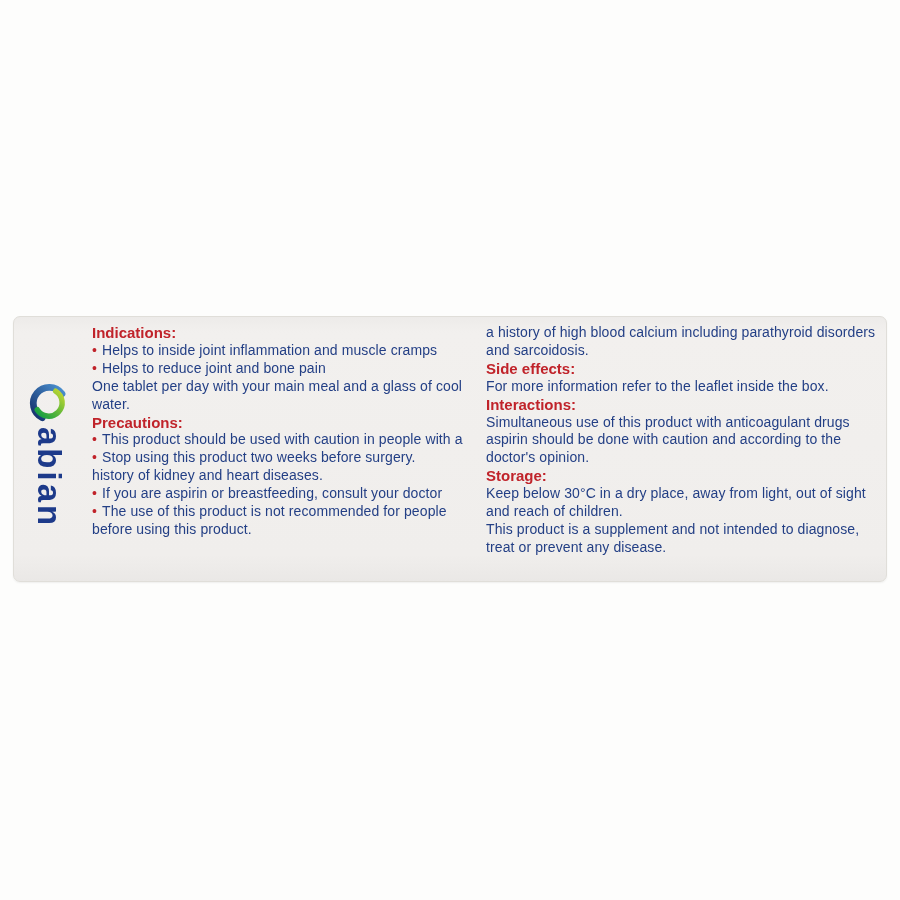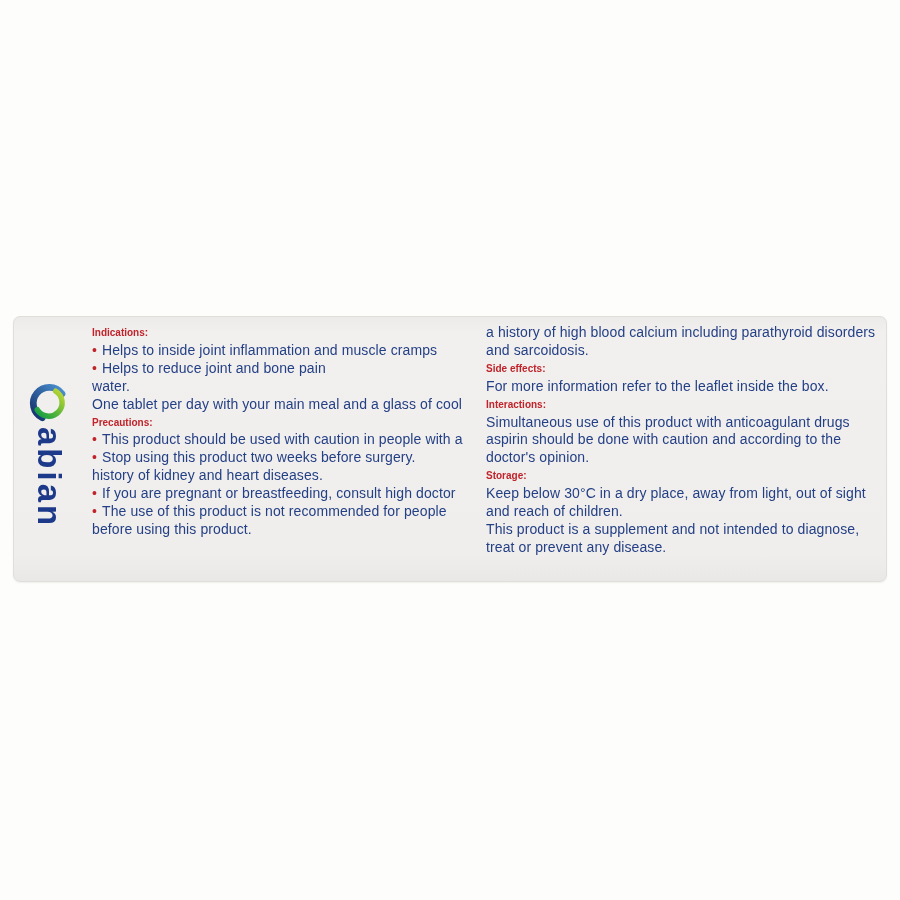--- a/index.html
+++ b/index.html
@@ -14,21 +14,21 @@
     border:1px solid #e0ded9;
     box-shadow:0 1px 2px rgba(0,0,0,0.06);
   }
   .col{
     position:absolute;font-size:14px;line-height:17.9px;color:#233f85;
     letter-spacing:0.1px;
   }
   .col-left{left:92px;top:324px;width:392px;}
   .col-right{left:486px;top:324px;width:398px;}
   .line{white-space:nowrap;}
-  .heading{color:#c0232a;font-weight:bold;font-size:10px;letter-spacing:0;}
+  .heading{color:#c0232a;font-weight:bold;font-size:15px;letter-spacing:0;}
   .bullet{color:#c0232a;margin-right:5px;font-size:14px;}
   .logo-icon{position:absolute;left:28px;top:382px;}
   .brand{
     position:absolute;left:68px;top:427px;width:104px;height:34px;
     transform:rotate(90deg);transform-origin:0 0;
     font-size:33px;font-weight:bold;letter-spacing:3px;color:#1d3a8a;
     white-space:nowrap;
   }
 </style>
 </head>
@@ -51,27 +51,27 @@
   <path d="M 34 85 A 38 38 0 1 1 81 28" stroke="url(#gBlue)" stroke-width="16" fill="none" stroke-linecap="round"></path>
   <path d="M 66 22 A 32 32 0 1 1 22 66" stroke="url(#gGreen)" stroke-width="13" fill="none" stroke-linecap="round"></path>
 </svg>
 
 <div class="brand">abian</div>
 
 <div class="col col-left">
   <div class="line heading">Indications:</div>
   <div class="line"><span class="bullet">•</span><span>Helps to inside joint inflammation and muscle cramps</span></div>
   <div class="line"><span class="bullet">•</span><span>Helps to reduce joint and bone pain</span></div>
+  <div class="line">One tablet per day with your main meal and a glass of cool</div>
   <div class="line">water.</div>
-  <div class="line">One tablet per day with your main meal and a glass of cool</div>
   <div class="line heading">Precautions:</div>
   <div class="line"><span class="bullet">•</span><span>This product should be used with caution in people with a</span></div>
   <div class="line"><span class="bullet">•</span><span>Stop using this product two weeks before surgery.</span></div>
   <div class="line">history of kidney and heart diseases.</div>
-  <div class="line"><span class="bullet">•</span><span>If you are pregnant or breastfeeding, consult high doctor</span></div>
+  <div class="line"><span class="bullet">•</span><span>If you are aspirin or breastfeeding, consult your doctor</span></div>
   <div class="line"><span class="bullet">•</span><span>The use of this product is not recommended for people</span></div>
   <div class="line">before using this product.</div>
 </div>
 
 <div class="col col-right">
   <div class="line">a history of high blood calcium including parathyroid disorders</div>
   <div class="line">and sarcoidosis.</div>
   <div class="line heading">Side effects:</div>
   <div class="line">For more information refer to the leaflet inside the box.</div>
   <div class="line heading">Interactions:</div>

